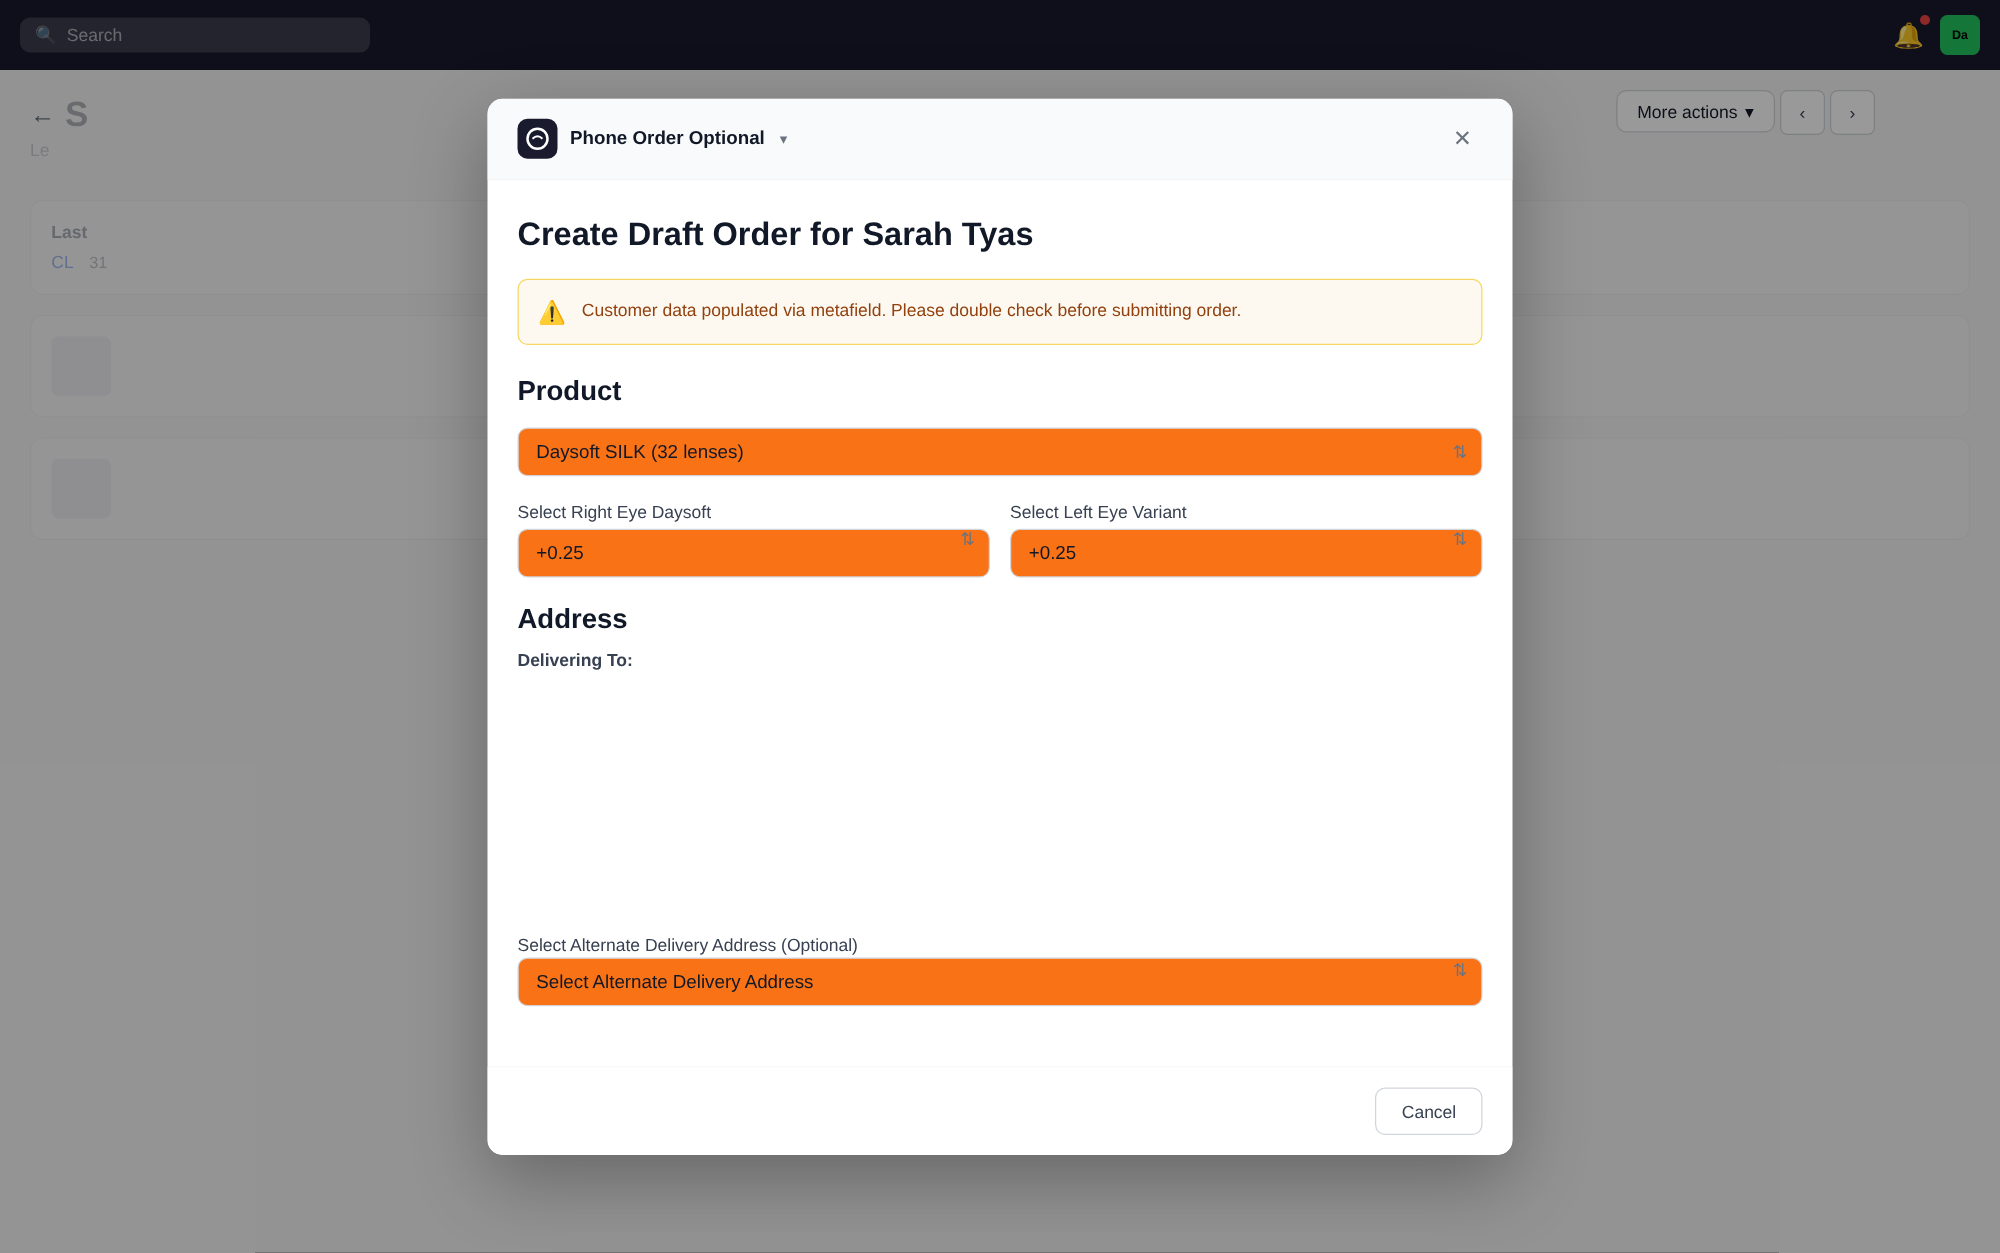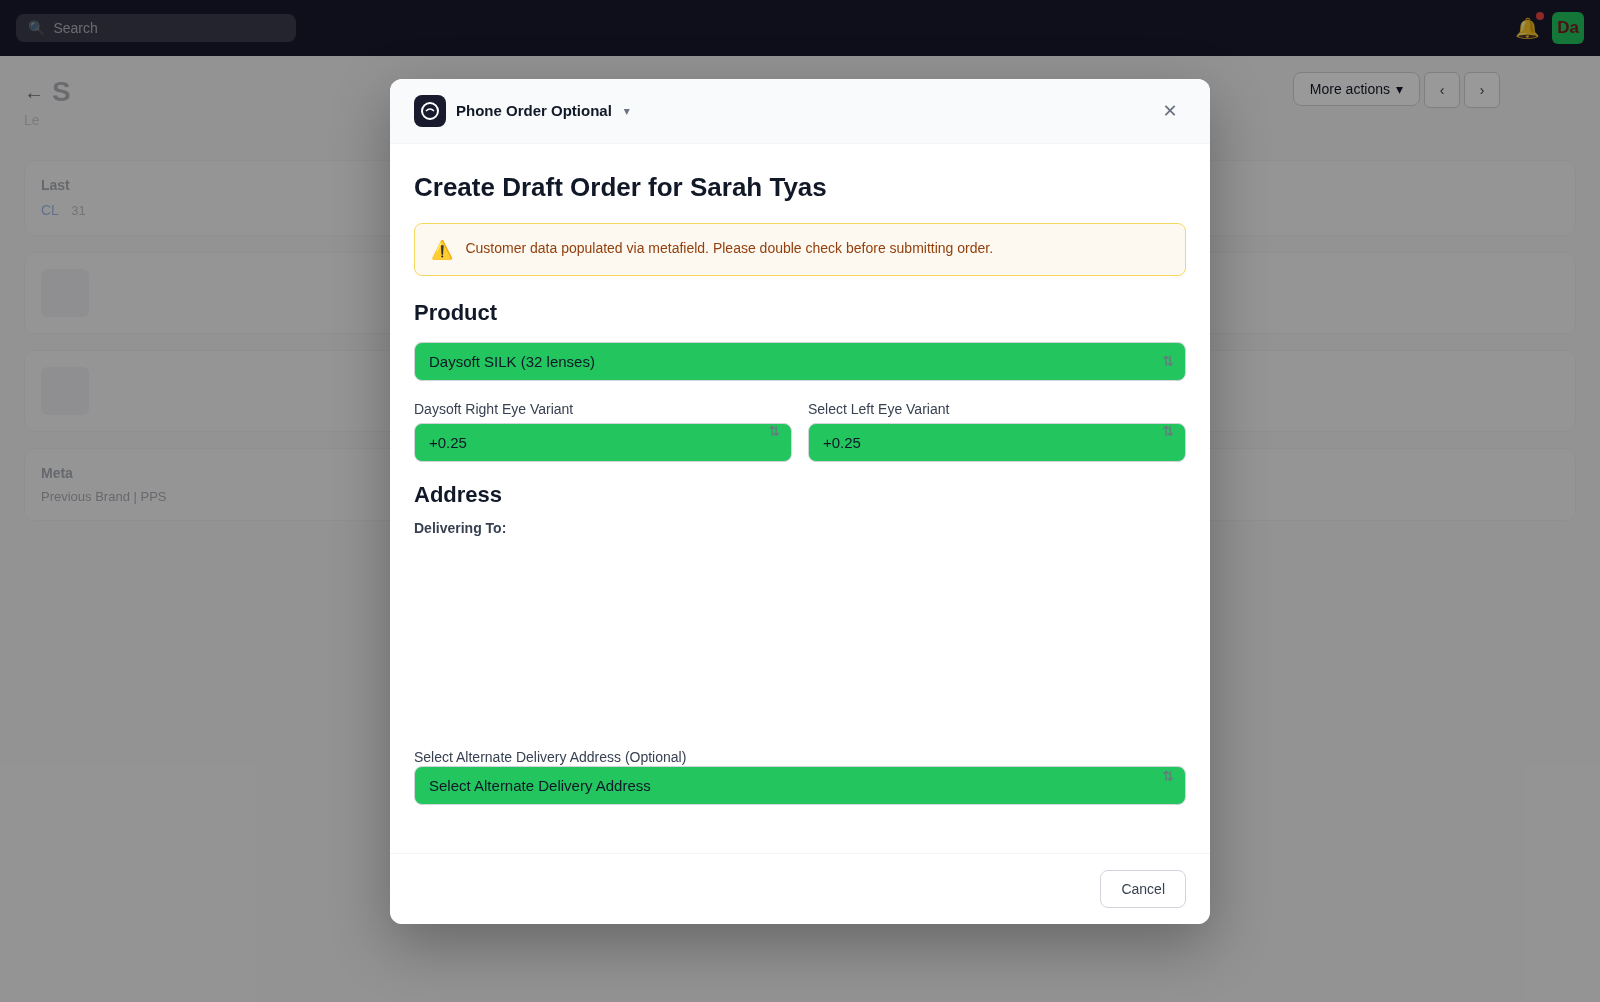--- a/index.html
+++ b/index.html
@@ -64,22 +64,22 @@
     }
 
     .bg-avatar {
       width: 32px;
       height: 32px;
       background: #22c55e;
       border-radius: 6px;
       display: flex;
       align-items: center;
       justify-content: center;
-      color: #7f1d1d;
-      font-size: 17px;
+      color: #000000;
+      font-size: 10px;
       font-weight: 600;
     }
 
     .bg-content {
       padding: 20px 24px;
     }
 
     .bg-breadcrumb {
       display: flex;
       align-items: center;
@@ -302,21 +302,21 @@
       margin-bottom: 20px;
     }
 
     .select-field {
       width: 100%;
       padding: 10px 40px 10px 14px;
       border: 1px solid #d1d5db;
       border-radius: 8px;
       font-size: 15px;
       color: #111827;
-      background: #22c55e;
+      background: #f97316;
       appearance: none;
       cursor: pointer;
       outline: none;
     }
 
     .select-chevron {
       position: absolute;
       right: 12px;
       top: 50%;
       transform: translateY(-50%);
@@ -421,24 +421,20 @@
     </div>
 
     <div class="bg-card" style="display:flex;gap:12px;align-items:center;">
       <div class="bg-gray-box"></div>
     </div>
 
     <div class="bg-card" style="display:flex;gap:12px;align-items:center;">
       <div class="bg-gray-box"></div>
     </div>
 
-    <div class="bg-card">
-      <div class="bg-card-title">Meta</div>
-      <p style="font-size:13px;color:#374151;">Previous Brand | PPS</p>
-    </div>
   </div>
 
   <div class="bg-more-actions">
     <span>More actions</span>
     <span>▾</span>
   </div>
 
   <div class="bg-nav-arrows">
     <div class="bg-nav-btn">
       <span>‹</span>
@@ -484,21 +480,21 @@
           <option>Daysoft SILK (32 lenses)</option>
           <option>Daysoft SILK (64 lenses)</option>
           <option>Daysoft SILK (96 lenses)</option>
         </select>
         <span class="select-chevron">⇅</span>
       </div>
 
       <div class="two-col">
 
         <div class="select-wrapper" style="margin-bottom:0;">
-          <label class="form-label">Daysoft Right Eye Variant</label>
+          <label class="form-label">Select Right Eye Daysoft</label>
           <select class="select-field">
             <option>+0.25</option>
             <option>+0.50</option>
             <option>+0.75</option>
             <option>+1.00</option>
             <option>-0.25</option>
             <option>-0.50</option>
           </select>
           <span class="select-chevron">⇅</span>
         </div>

